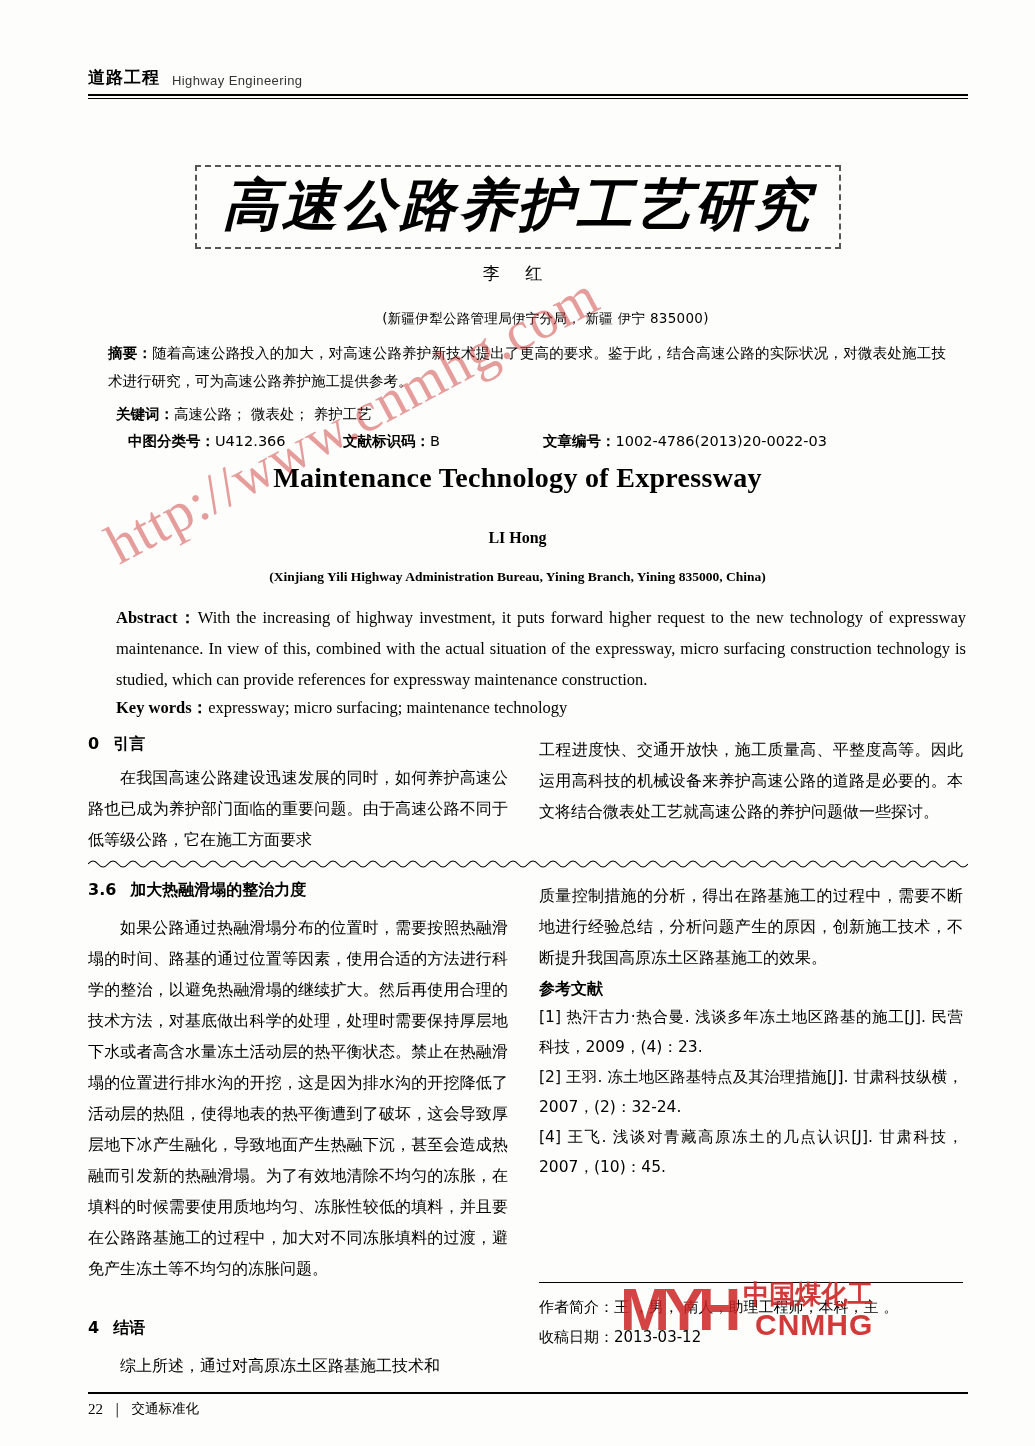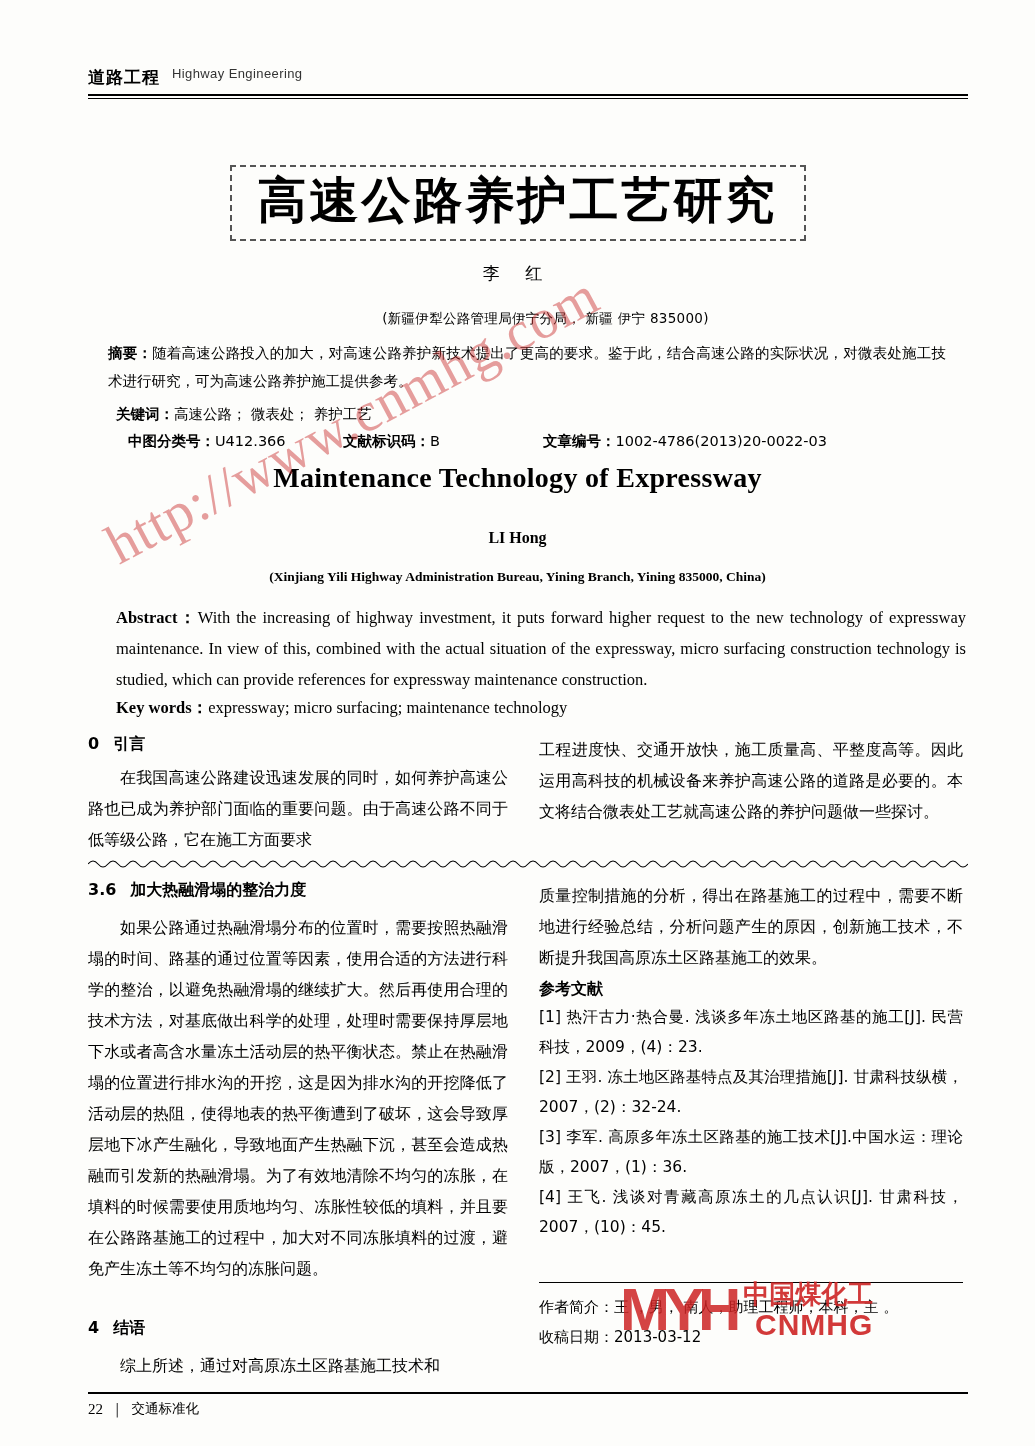--- a/index.html
+++ b/index.html
@@ -12,21 +12,21 @@
     overflow:hidden;
   }
   .page{
     position:absolute;
     left:0;top:0;
     width:1035px;height:1446px;
   }
   
   .header{
     position:absolute;left:88px;top:66px;width:880px;
-    display:flex;
+    display:flex;align-items:flex-end;
   }
   .header .cn{
     font-family:"DejaVu Sans", sans-serif;
     font-weight:bold;font-size:17px;letter-spacing:1px;
     color:#000;
   }
   .header .en{
     font-family:"Liberation Sans", sans-serif;
     font-size:13px;color:#333;margin-left:12px;margin-bottom:1px;
     letter-spacing:.4px;
@@ -43,23 +43,24 @@
   }
   .title-box{
     display:inline-block;
     border:2px dashed #555;
     padding:6px 26px 10px 26px;
     position:relative;
   }
   .title-cn{
     font-family:"DejaVu Sans", sans-serif;
     font-weight:bold;
-    font-size:49px;
+    font-size:56px;
     letter-spacing:3px;
     line-height:1.15;
+    font-style:italic;
   }
   .author-cn{
     position:absolute;left:0;top:262px;width:1035px;text-align:center;
     font-family:"DejaVu Sans", sans-serif;
     font-size:17px;letter-spacing:10px;
   }
   .affil-cn{
     position:absolute;left:0;top:310px;width:1035px;text-align:center;
     font-family:"DejaVu Sans", sans-serif;
     font-size:13.5px;letter-spacing:.3px;margin-left:28px;
@@ -281,21 +282,20 @@
       <span class="num">4</span><span>结语</span>
     </div>
   </div>
   <div class="col-left p indent" id="sec4-p">综上所述，通过对高原冻土区路基施工技术和</div>
 
   <div class="col-right" id="right-lower">
     <p class="p">质量控制措施的分析，得出在路基施工的过程中，需要不断地进行经验总结，分析问题产生的原因，创新施工技术，不断提升我国高原冻土区路基施工的效果。</p>
     <div class="ref-h">参考文献</div>
     <p class="ref">[1] 热汗古力·热合曼. 浅谈多年冻土地区路基的施工[J]. 民营科技，2009，(4)：23.</p>
     <p class="ref">[2] 王羽. 冻土地区路基特点及其治理措施[J]. 甘肃科技纵横，2007，(2)：32-24.</p>
-    <p class="ref">[3] 李军. 高原多年冻土区路基的施工技术[J].中国水运：理论版，2007，(1)：36.</p>
     <p class="ref">[4] 王飞. 浅谈对青藏高原冻土的几点认识[J]. 甘肃科技，2007，(10)：45.</p>
   </div>
 
   <div class="bio-rule"></div>
   <div class="bio">
     <span>作者简介：</span><span>王 ，男， 南人，助理工程师，本科，主 。</span><br>
     <span>收稿日期：</span><span>2013-03-12</span>
   </div>
 
   <div class="wm-url">http://www.cnmhg.com</div>

